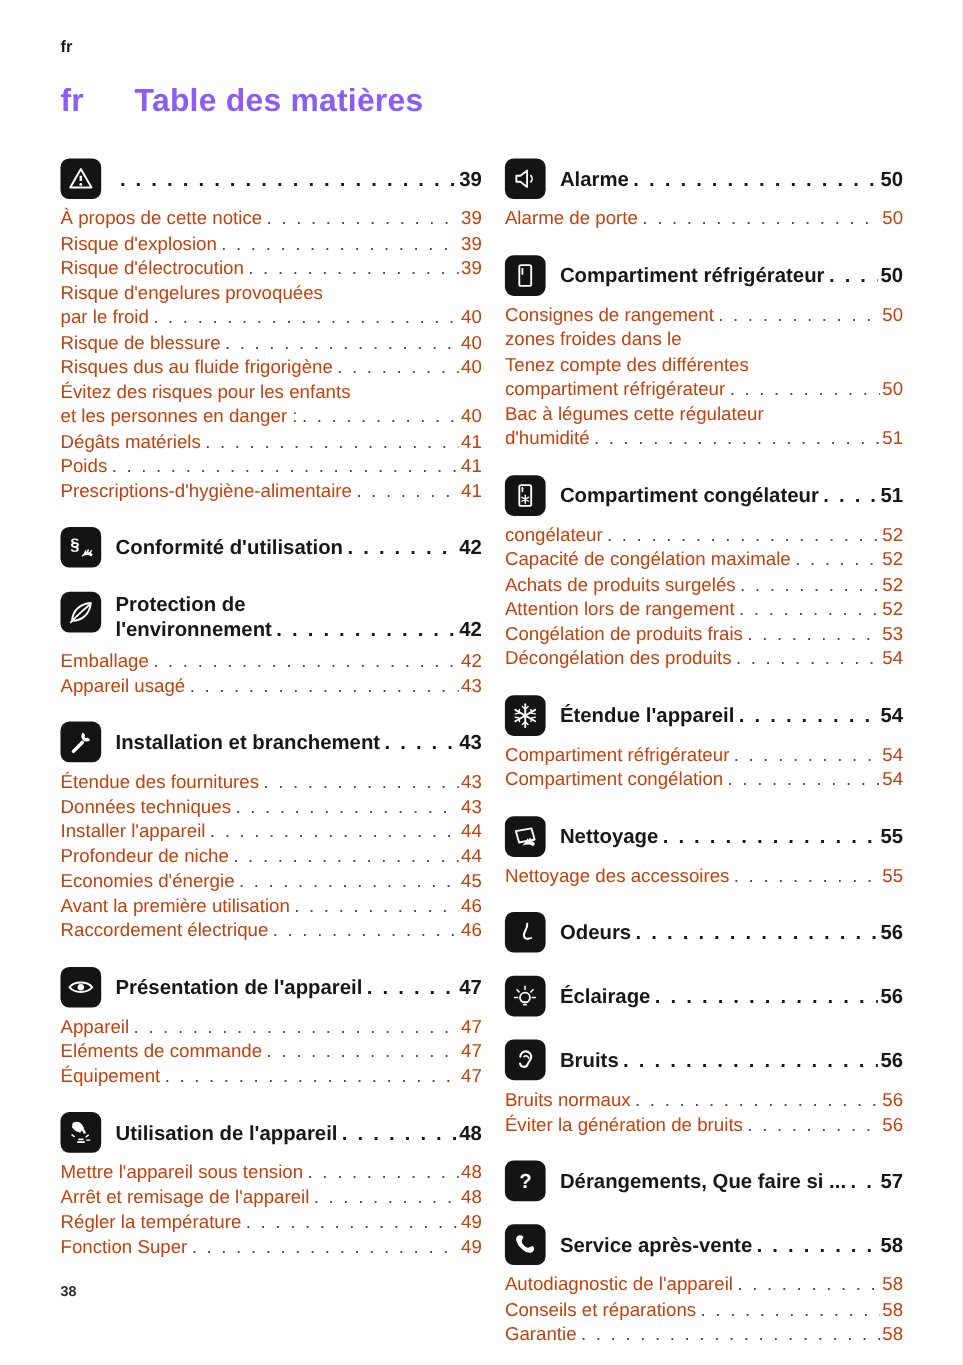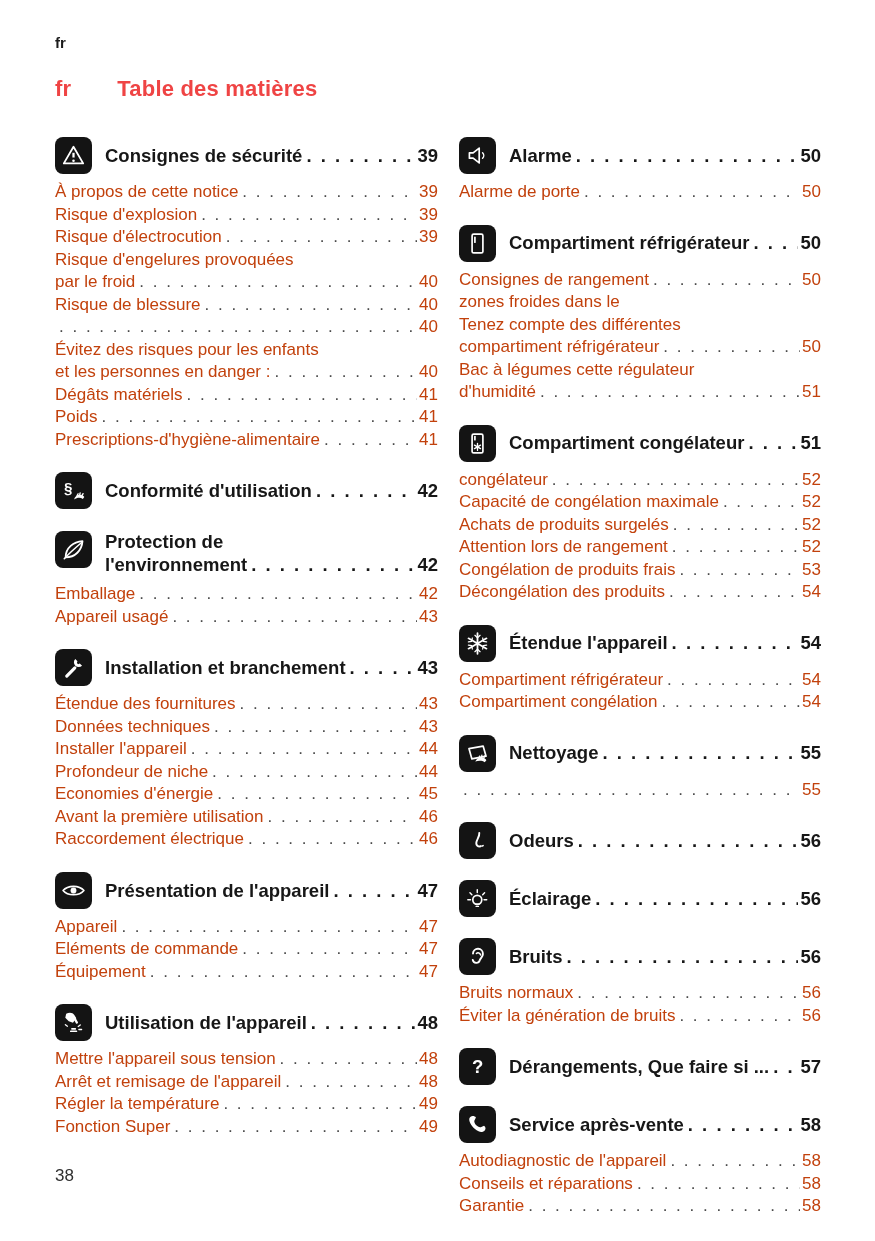--- a/index.html
+++ b/index.html
@@ -4,21 +4,21 @@
 <style>
   html,body{margin:0;padding:0;background:#e8e8e8;}
   .page{
     width:875px;height:1241px;position:relative;overflow:hidden;
     background:#ffffff;margin:0 auto;
     font-family:"Liberation Sans","DejaVu Sans",sans-serif;
     -webkit-font-smoothing:antialiased;
   }
   .content{padding:34px 54px 0 55px;}
   .lang-tag{font-size:15px;font-weight:bold;color:#1b1b1b;margin-bottom:25px;}
-  .doc-title{font-size:22px;font-weight:bold;color:#ef4444;margin:0 0 35px 0;letter-spacing:.2px;}
+  .doc-title{font-size:29px;font-weight:bold;color:#8b5cf6;margin:0 0 35px 0;letter-spacing:.2px;}
   .doc-title .t-prefix{margin-right:46px;}
   .cols{display:flex;gap:21px;align-items:flex-start;}
   .col{min-width:0;}
   .col-left{width:383px;flex:none;}
   .col-right{width:362px;flex:none;}
 
   .sec{display:flex;gap:13px;margin:21px 0 7px 0;}
   .sec.first{margin-top:0;}
   .icon-box{
     width:37px;height:37px;flex:none;border-radius:8px;background:#141414;
@@ -39,21 +39,21 @@
     content:". . . . . . . . . . . . . . . . . . . . . . . . . . . . . . . . . . . . . .";
     letter-spacing:2px;
   }
   .sec-body .leader{color:#171717;}
   .num{flex:none;}
   .items{font-size:17px;color:#c2410c;line-height:22.5px;}
   .items .leader{color:#4a4a4a;}
   .entry{margin:0;}
   .footer-page{
     position:absolute;left:55px;top:1166px;
-    font-size:17px;color:#2f2f2f;
+    font-size:13px;color:#2f2f2f;font-weight:bold;
   }
   svg{display:block;}
 </style>
 </head>
 <body>
 
 <div class="page">
   <div class="content">
     <div class="lang-tag">fr</div>
     <h1 class="doc-title"><span class="t-prefix">fr</span><span>Table des matières</span></h1>
@@ -62,21 +62,20 @@
           <div class="sec first">
             <span class="icon-box">
               <svg viewBox="0 0 24 24" width="27" height="27">
                 <path d="M12 4.2 20.6 19H3.4Z" stroke="#fff" fill="none" stroke-width="1.6" stroke-linecap="round" stroke-linejoin="round"></path>
                 <line x1="12" y1="9.6" x2="12" y2="13.8" stroke="#fff" stroke-width="2"></line>
                 <circle cx="12" cy="16.6" r="1.15" fill="#fff"></circle>
               </svg>
             </span>
             <div class="sec-body">
               <div class="sec-row">
-                <span>Consignes de sécurité</span>
                 <span class="leader"></span>
                 <span class="num">39</span>
               </div>
             </div>
           </div>
           <div class="items">
             <div class="entry">
               <div class="row">
                 <span>À propos de cette notice</span>
                 <span class="leader"></span>
@@ -107,20 +106,21 @@
             </div>
             <div class="entry">
               <div class="row">
                 <span>Risque de blessure</span>
                 <span class="leader"></span>
                 <span class="num">40</span>
               </div>
             </div>
             <div class="entry">
               <div class="row">
+                <span>Risques dus au fluide frigorigène</span>
                 <span class="leader"></span>
                 <span class="num">40</span>
               </div>
             </div>
             <div class="entry">
               <div class="iline">Évitez des risques pour les enfants</div>
               <div class="row">
                 <span>et les personnes en danger :</span>
                 <span class="leader"></span>
                 <span class="num">40</span>
@@ -517,20 +517,21 @@
               <div class="sec-row">
                 <span>Nettoyage</span>
                 <span class="leader"></span>
                 <span class="num">55</span>
               </div>
             </div>
           </div>
           <div class="items">
             <div class="entry">
               <div class="row">
+                <span>Nettoyage des accessoires</span>
                 <span class="leader"></span>
                 <span class="num">55</span>
               </div>
             </div>
           </div>
           <div class="sec">
             <span class="icon-box">
               <svg viewBox="0 0 24 24" width="27" height="27">
                 <path d="M13.6 5.2c.4 3.8-2.7 6.1-2.7 9 0 2 1.4 3.1 3.4 3.2" stroke="#fff" stroke-width="1.7" fill="none" stroke-linecap="round"></path>
                 <path d="M14.8 16.9c.9.2 1.7 0 2.2-.4" stroke="#fff" stroke-width="1.3" fill="none" stroke-linecap="round"></path>

